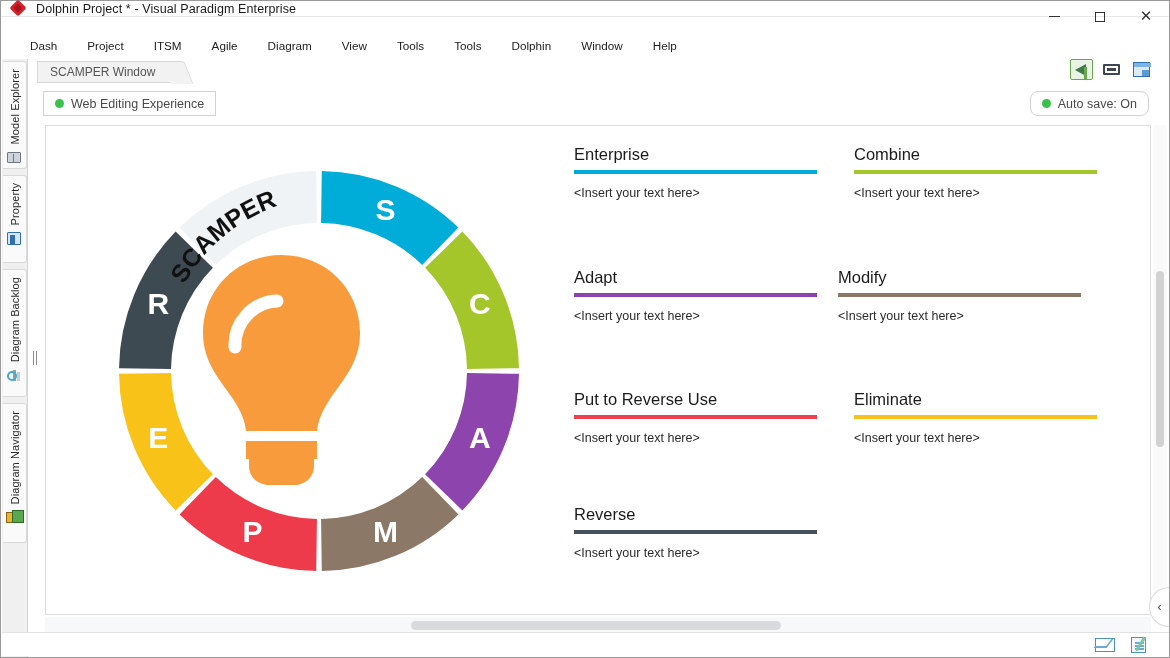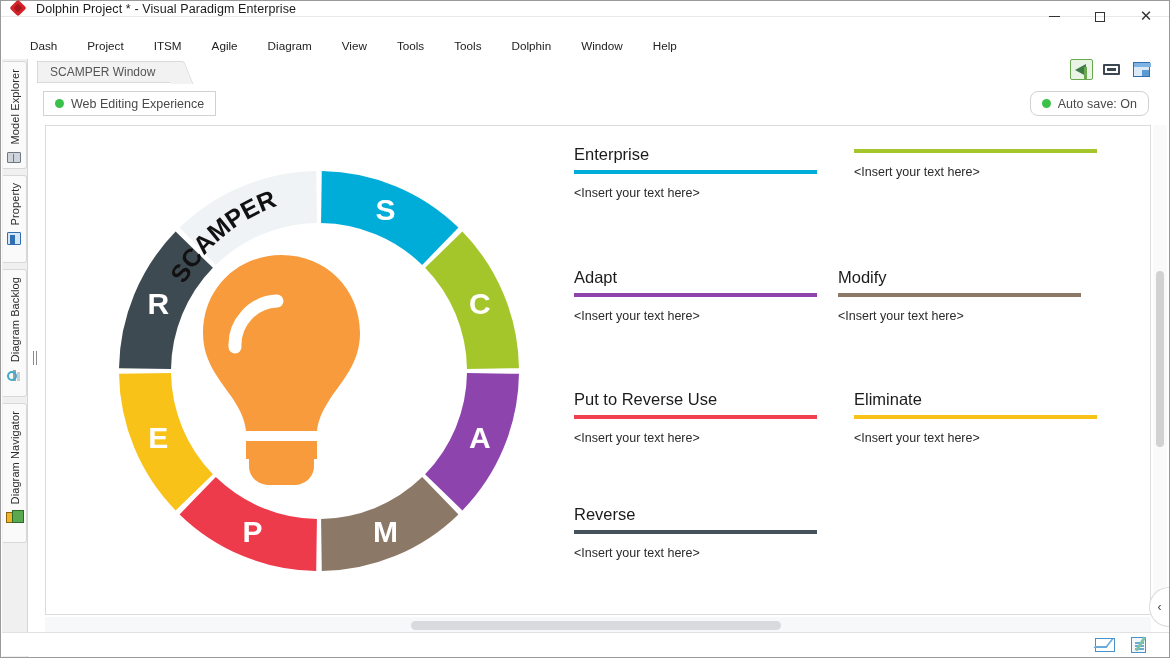--- a/index.html
+++ b/index.html
@@ -312,20 +312,21 @@
 
     <div class="sections">
 
       <div class="sec" style="left:0px;top:12px;">
         <h3>Enterprise</h3>
         <div class="rule" style="background: rgb(0, 172, 216);"></div>
         <p>&lt;Insert your text here&gt;</p>
       </div>
 
       <div class="sec" style="left:280px;top:12px;">
+        <h3>Combine</h3>
         <div class="rule" style="background: rgb(164, 198, 42);"></div>
         <p>&lt;Insert your text here&gt;</p>
       </div>
 
       <div class="sec" style="left:0px;top:135px;">
         <h3>Adapt</h3>
         <div class="rule" style="background: rgb(142, 68, 173);"></div>
         <p>&lt;Insert your text here&gt;</p>
       </div>
 

